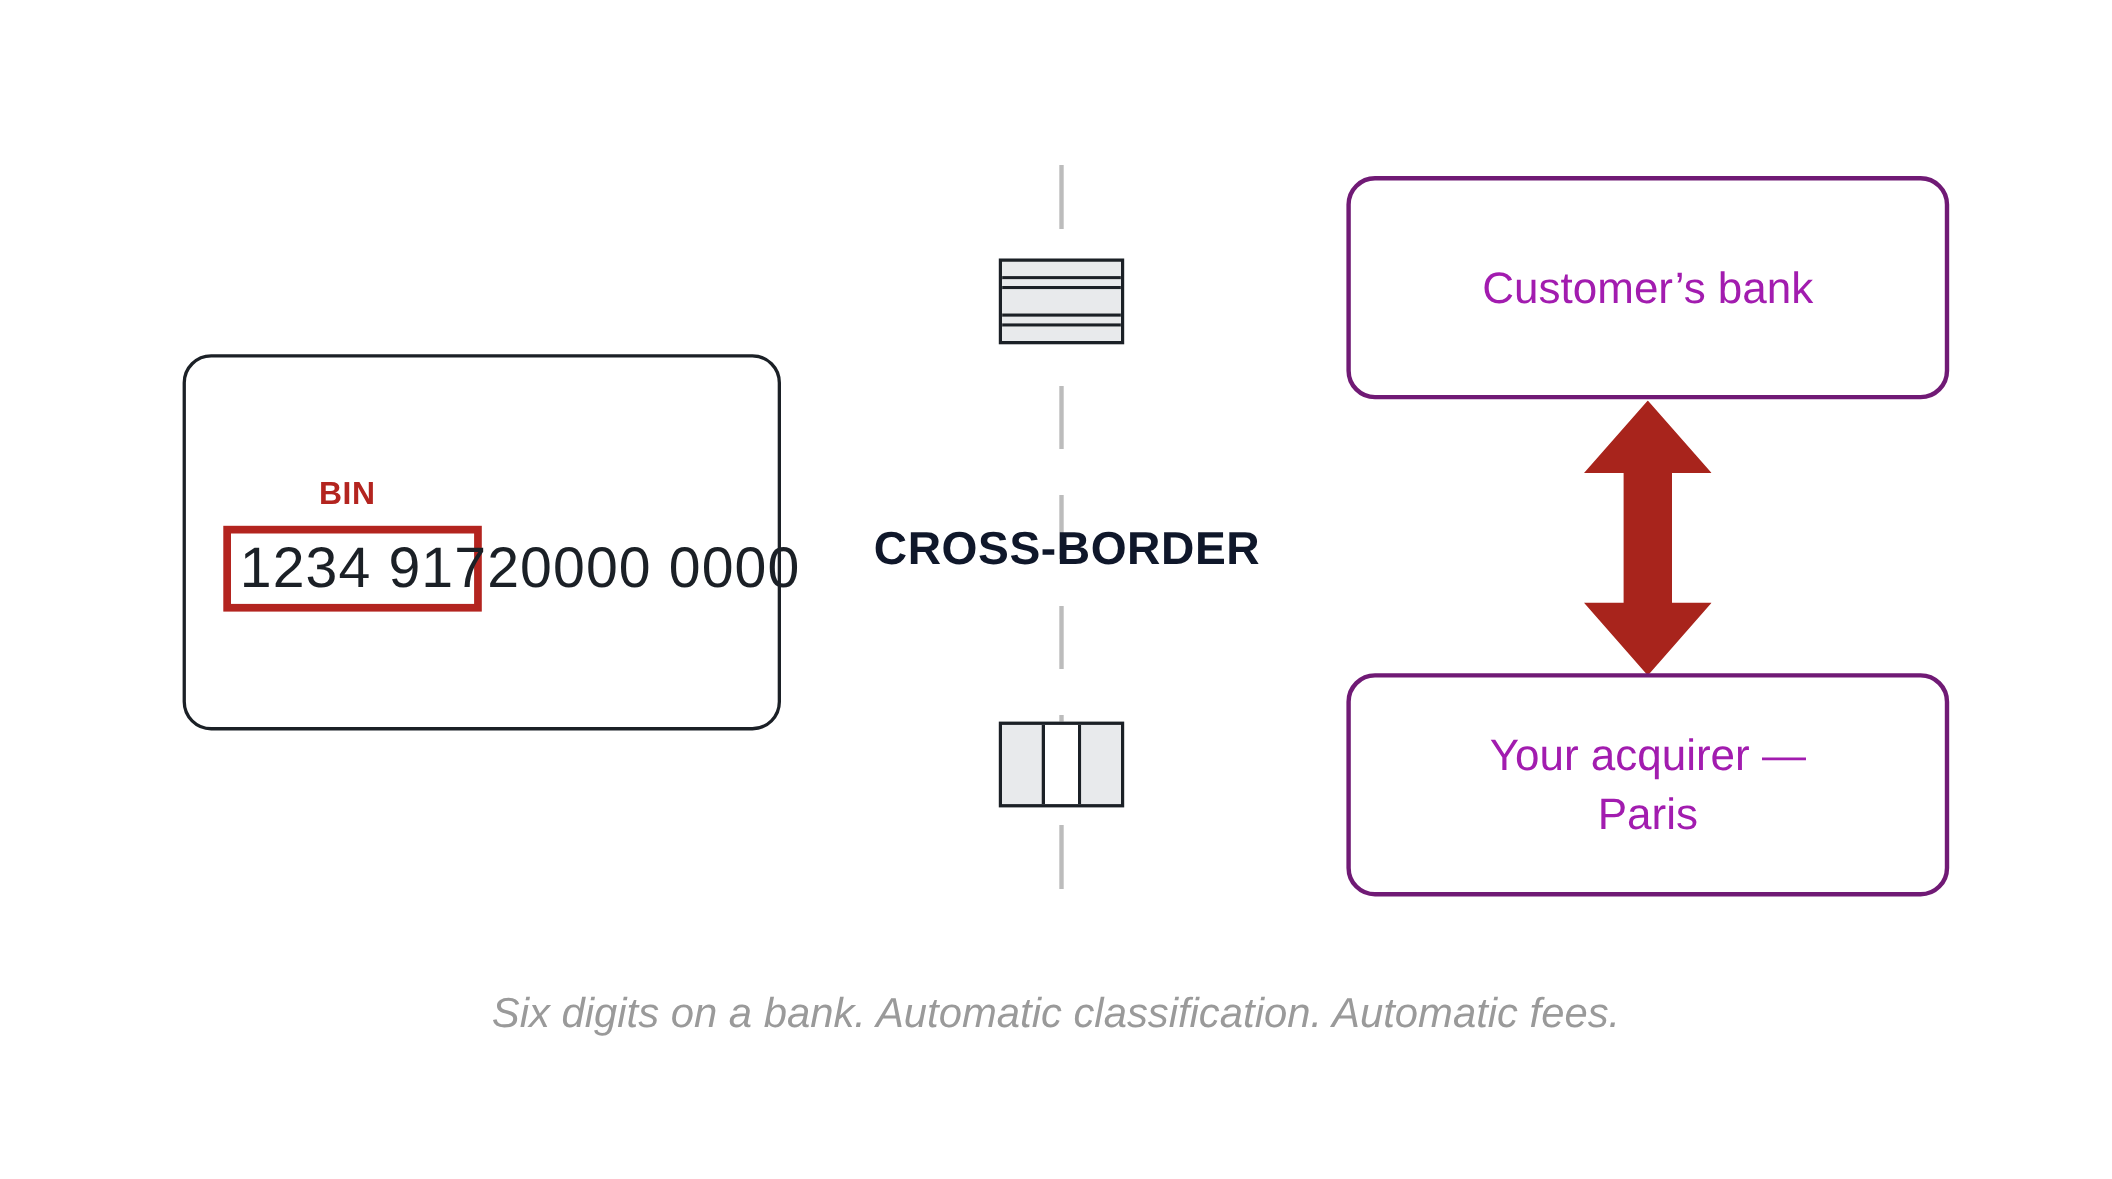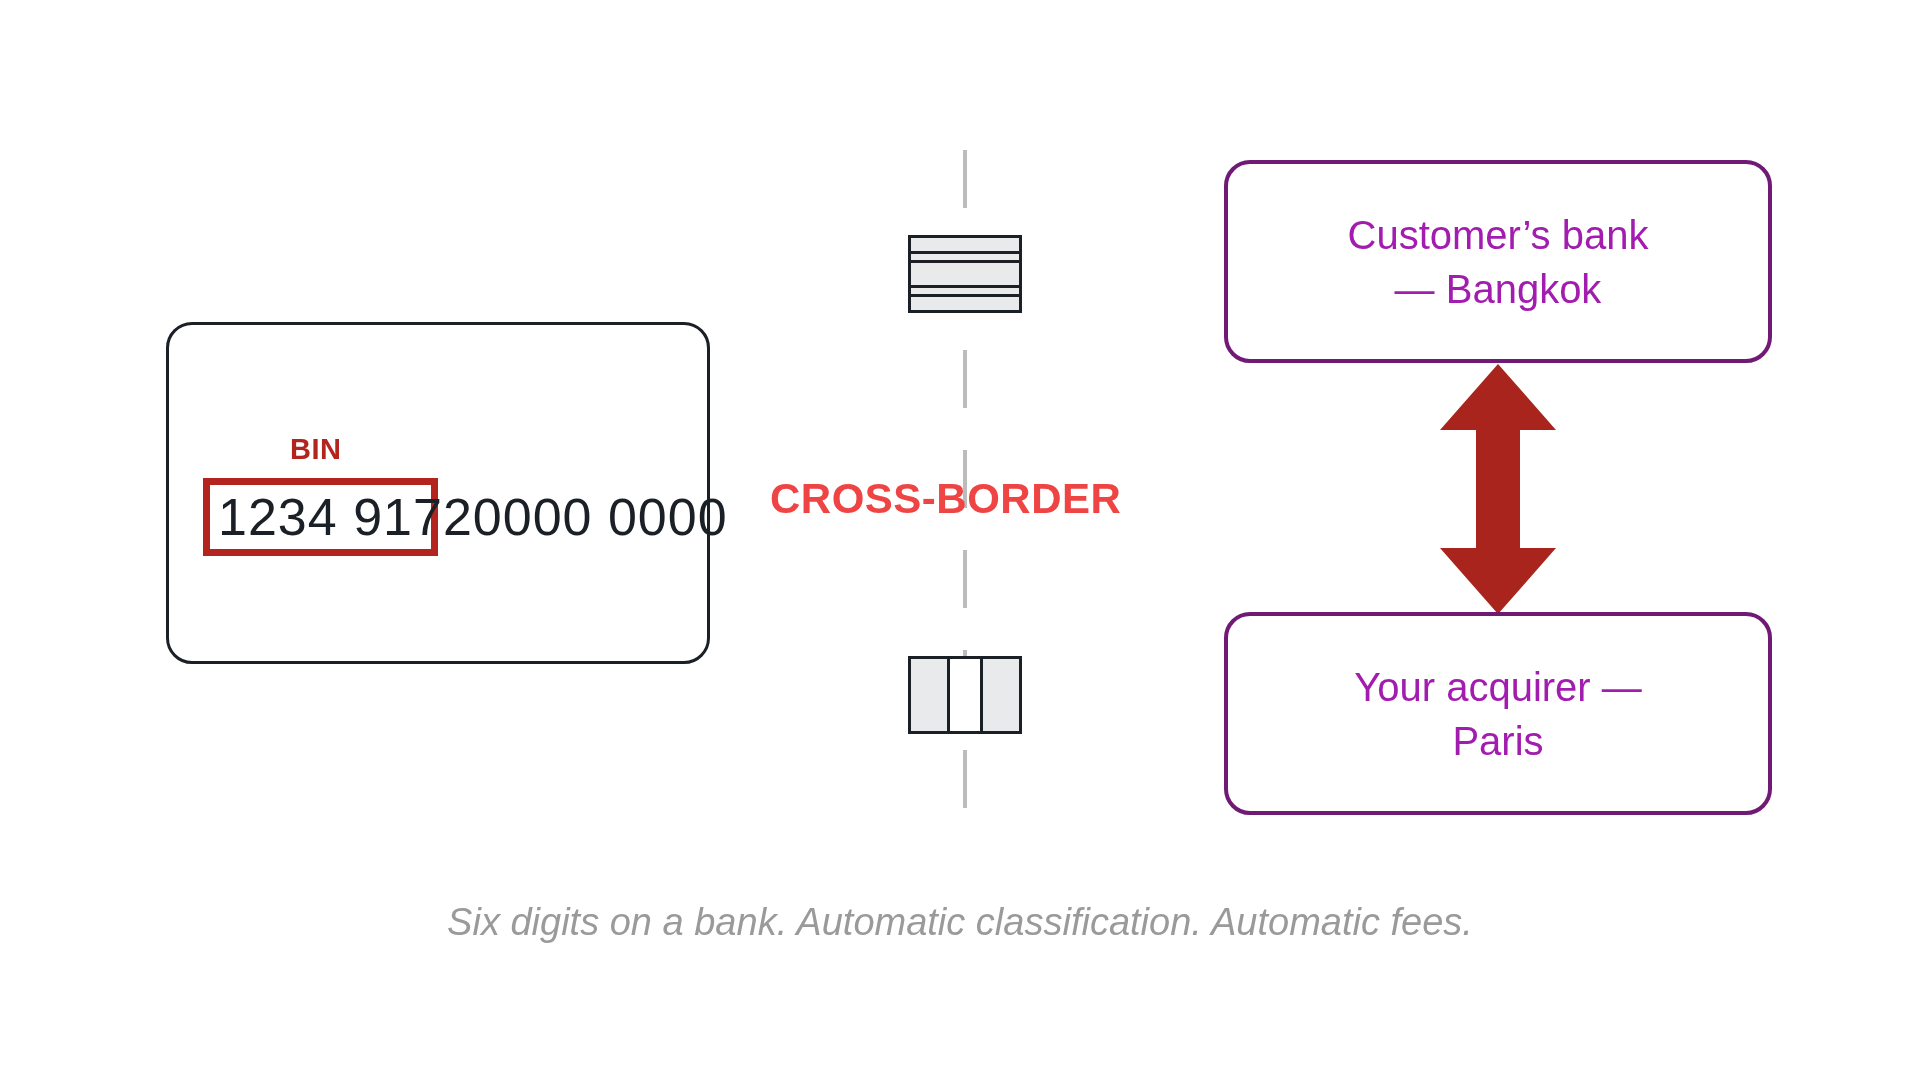--- a/index.html
+++ b/index.html
@@ -129,25 +129,25 @@
   .flag-fr .v1 { left: 0;      background: #e8eaec; }
   .flag-fr .v2 { left: 33.33%; background: #ffffff; border-left: 3px solid #1b2026; border-right: 3px solid #1b2026; box-sizing: border-box;}
   .flag-fr .v3 { left: 66.66%; background: #e8eaec; }
 
   
   .cross-border {
     position: absolute;
     left: 770px;
     top: 478px;
     width: 400px;
-    text-align: left;
+    text-align: center;
     font-size: 42px;
     font-weight: bold;
     letter-spacing: 0.5px;
-    color: #ef4444;
+    color: #0f172a;
     line-height: 1;
   }
 
   
   .bank-box {
     position: absolute;
     box-sizing: border-box;
     border: 4px solid #701a75;
     border-radius: 26px;
     background: #ffffff;
@@ -224,21 +224,20 @@
 
   <div class="flag flag-fr">
     <div class="vstripe v1"></div>
     <div class="vstripe v2"></div>
     <div class="vstripe v3"></div>
   </div>
 
   <div class="bank-box bank-top">
     <div>
       <span>Customer’s bank</span><br>
-      <span>— Bangkok</span>
     </div>
   </div>
 
   <div class="arrow-wrap">
     <svg width="116" height="250" viewBox="0 0 116 250" xmlns="http://www.w3.org/2000/svg">
       <polygon points="58,0 116,66 80,66 80,184 116,184 58,250 0,184 36,184 36,66 0,66" fill="#a8241c"></polygon>
     </svg>
   </div>
 
   <div class="bank-box bank-bottom">

